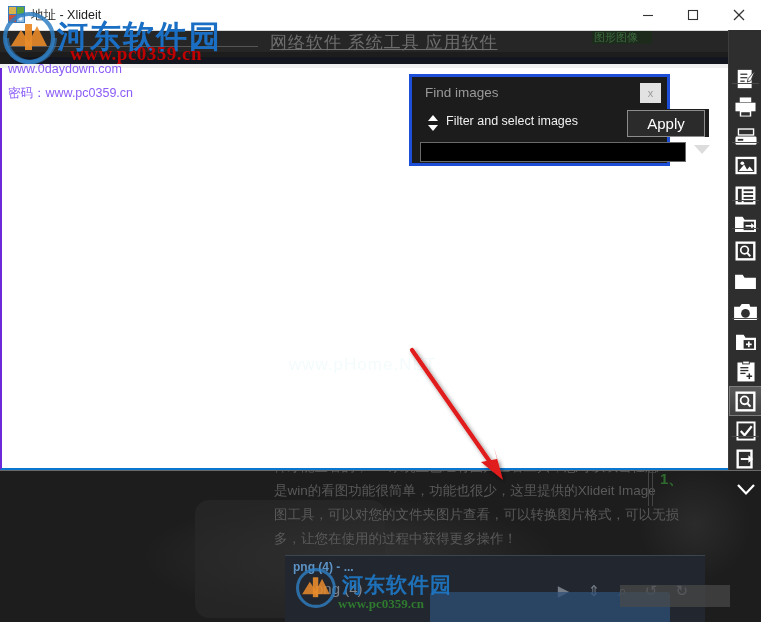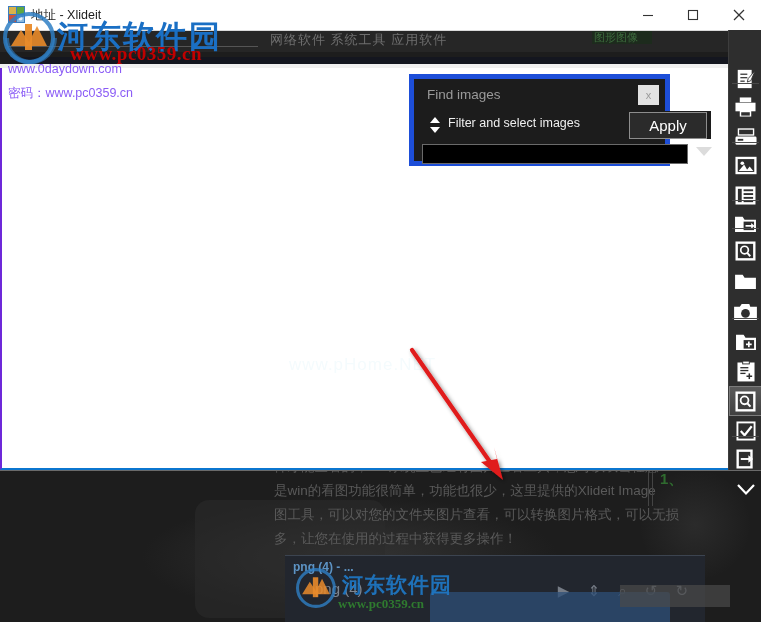--- a/index.html
+++ b/index.html
@@ -4,21 +4,21 @@
 <style>
   html,body{margin:0;padding:0;}
   body{
     width:761px;height:622px;overflow:hidden;position:relative;
     font-family:"Liberation Sans","DejaVu Sans",sans-serif;
     background:#1b1b1b;
   }
   
   #bg-page{position:absolute;left:0;top:0;width:761px;height:622px;background:#1d1d1d;overflow:hidden;}
   .bg-navbar{position:absolute;left:0;top:26px;width:761px;height:26px;background:#262626;}
-  .bg-nav-text{position:absolute;top:31px;color:#6e6e6e;font-size:13px;white-space:nowrap;letter-spacing:1px;}
+  .bg-nav-text{position:absolute;top:31px;color:#6e6e6e;font-size:17px;white-space:nowrap;letter-spacing:1px;text-decoration:underline;}
   .bg-nav-rule{position:absolute;left:8px;top:46px;width:250px;height:1px;background:#555;}
   .bg-greenbox{position:absolute;left:592px;top:27px;width:60px;height:17px;background:#1d2b1d;}
   .bg-greenbox span{color:#3d6b3d;font-size:11px;line-height:17px;padding-left:2px;margin-top:14px;}
   .bg-darkstrip{position:absolute;left:10px;top:57px;width:742px;height:18px;background:#14161f;}
   .bg-article{position:absolute;left:274px;top:455px;width:480px;color:#5a5a5a;font-size:13.5px;line-height:24px;}
   .bg-rule-top{position:absolute;left:0;top:470px;width:761px;height:1px;background:#6a6a6a;}
   .bg-right-col{position:absolute;left:660px;top:470px;width:100px;color:#2f6b2f;font-size:15px;font-weight:bold;}
   .bg-divider-v{position:absolute;left:648px;top:466px;width:1px;height:40px;background:#444;}
   .bg-divider-v2{position:absolute;left:652px;top:466px;width:1px;height:40px;background:#444;}
   .bg-player{position:absolute;left:285px;top:555px;width:420px;height:67px;background:#22262e;border-top:1px solid #3c4450;}
@@ -50,21 +50,21 @@
   
   .tb-underline{position:absolute;left:0;top:64px;width:728px;height:4px;background:#f0f0f0;}
 
   
   .canvas{position:absolute;left:0;top:68px;width:728px;height:402px;background:#ffffff;
      border-left:2px solid #6d28d9;border-bottom:2px solid #0b76cf;box-sizing:border-box;}
   .canvas-wm{position:absolute;left:287px;top:287px;font-size:17px;color:#f4fbfd;letter-spacing:1px;}
 
   
   .find-panel{position:absolute;left:409px;top:74px;width:261px;height:92px;background:#1c1c1c;
-     border:5px solid #1d4ed8;box-sizing:border-box;}
+     border:3px solid #1d4ed8;box-sizing:border-box;}
   .find-title{position:absolute;left:13px;top:8px;color:#9a9a9a;font-size:13.5px;}
   .find-close{position:absolute;right:6px;top:6px;width:21px;height:20px;background:#e2e2e2;
      color:#9b9b9b;font-size:11px;text-align:center;line-height:20px;cursor:pointer;}
   .find-row{position:absolute;left:5px;top:32px;width:292px;height:28px;background:#1c1c1c;}
   .find-sort{position:absolute;left:10px;top:6px;width:12px;height:16px;}
   .find-label{position:absolute;left:29px;top:5px;color:#efefef;font-size:12.5px;}
   .apply-btn{position:absolute;right:4px;top:1px;width:76px;height:25px;background:#2b2b2b;
      border:1px solid #8d8d8d;color:#fff;font-size:15px;cursor:pointer;
      display:flex;align-items:center;justify-content:center;font-family:"Liberation Sans",sans-serif;}
   .find-input{position:absolute;left:8px;top:65px;width:266px;height:20px;background:#000;

